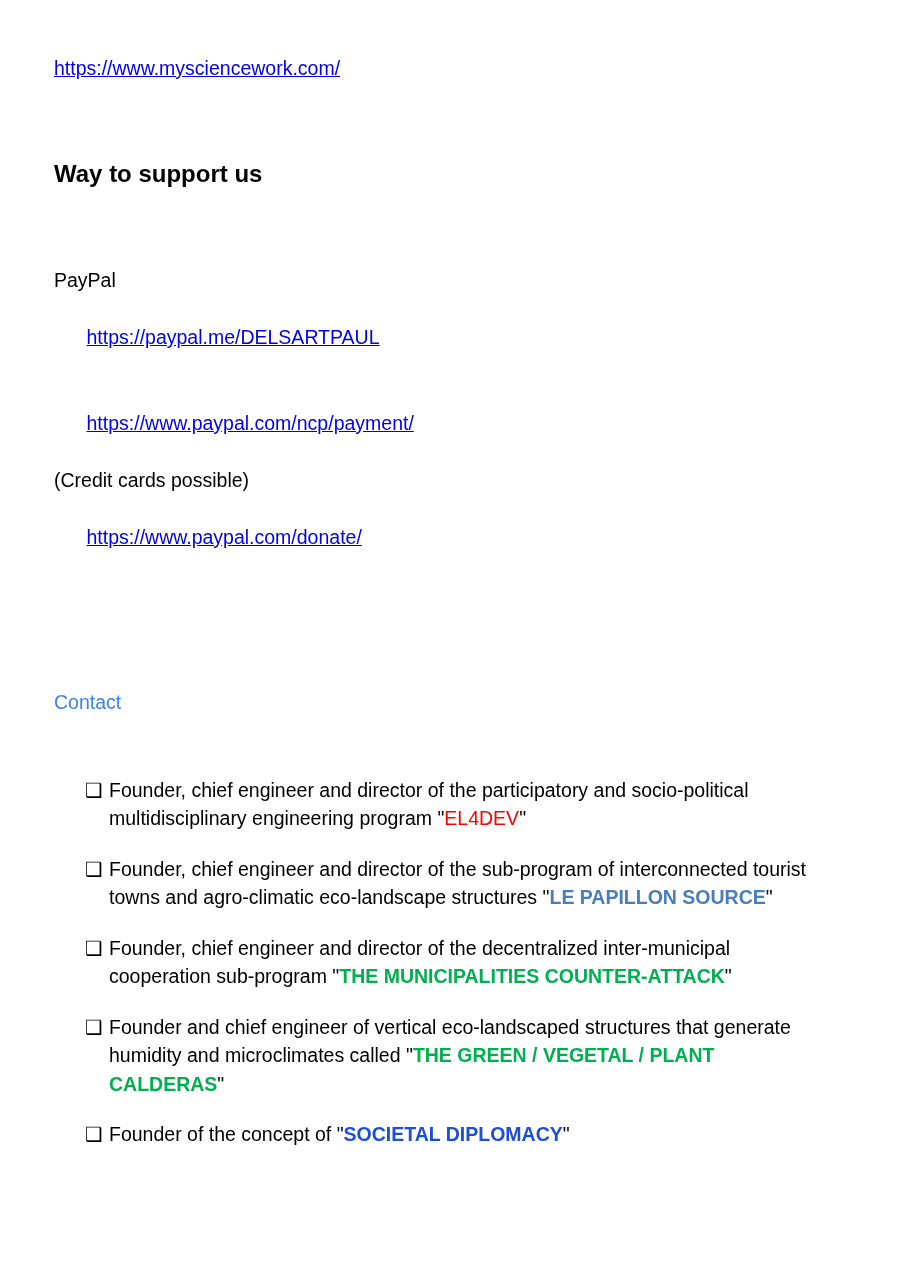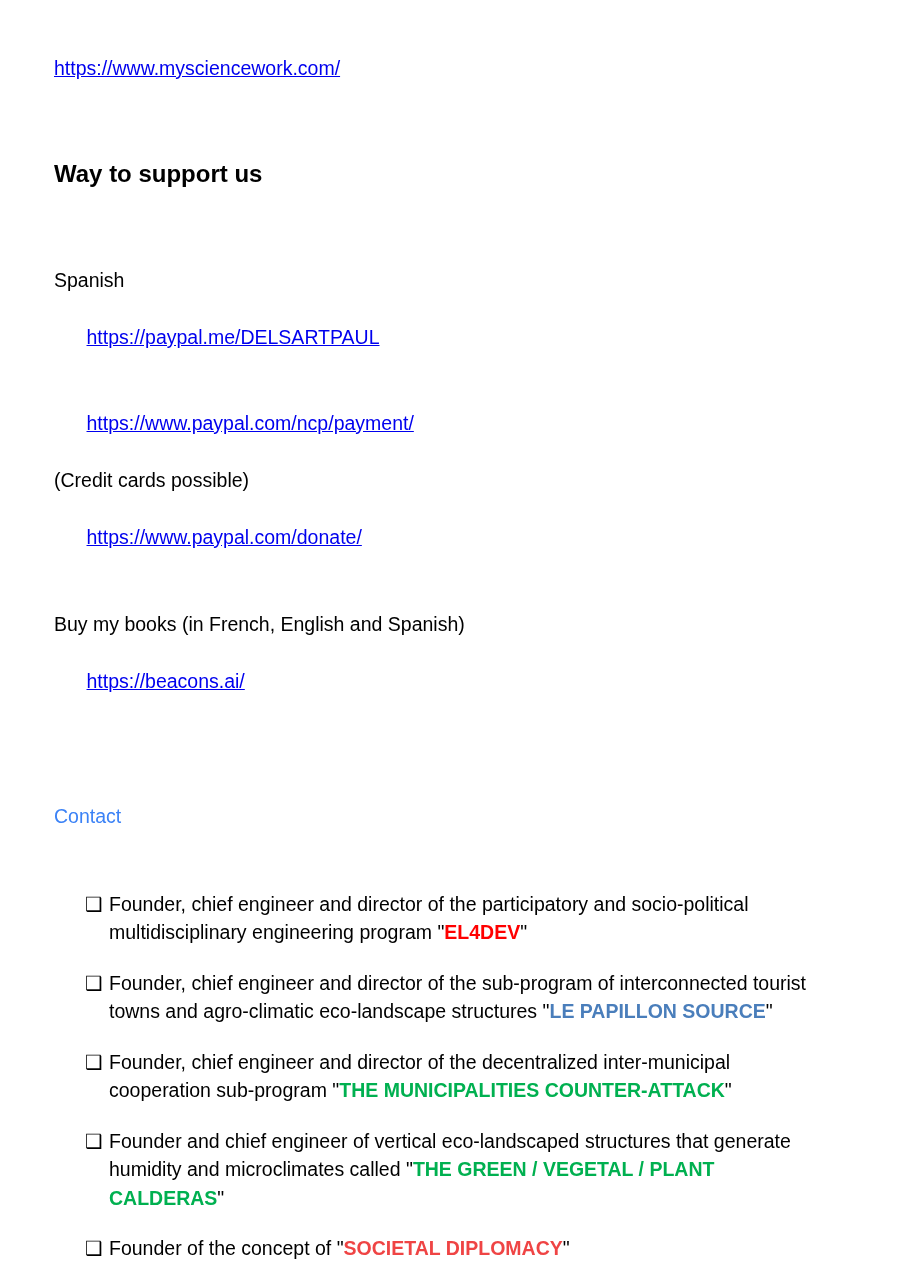--- a/index.html
+++ b/index.html
@@ -71,62 +71,56 @@
   ul.bullets > li:last-child { margin-bottom: 0; }
   .bullet-box {
     position: absolute;
     left: 31px;
     top: 0;
     font-size: 19.5px;
     line-height: 28.5px;
     color: #000000;
   }
   .li-text { display: block; }
-  .em-red { font-weight: bold; color: #ff0000; }
+  .em-red { font-weight: normal; color: #ff0000; }
   .em-blue { font-weight: bold; color: #4a7ebb; }
   .em-green { font-weight: bold; color: #00b050; }
-  .em-purple { font-weight: bold; color: #ef4444; }
+  .em-purple { font-weight: bold; color: #1d4ed8; }
 </style>
 </head>
 <body>
 
 <div class="page">
 
   <div class="block">
     <a class="link" href="#">https://www.mysciencework.com/</a>
   </div>
 
   <div class="spacer-xl"></div>
 
   <div class="heading-bold">Way to support us</div>
 
   <div class="spacer-xl"></div>
 
   <div>
-    <div class="plain-line">Spanish</div>
+    <div class="plain-line">PayPal</div>
     <div class="plain-line">
       <a class="link" href="#">https://paypal.me/DELSARTPAUL</a>
     </div>
     <div class="plain-line">
       <a class="link" href="#">https://www.paypal.com/ncp/payment/</a>
     </div>
     <div class="plain-line">(Credit cards possible)</div>
     <div class="plain-line">
       <a class="link" href="#">https://www.paypal.com/donate/</a>
     </div>
   </div>
 
   <div class="spacer-md"></div>
 
-  <div>
-    <div class="plain-line">Buy my books (in French, English and Spanish)</div>
-    <div class="plain-line">
-      <a class="link" href="#">https://beacons.ai/</a>
-    </div>
-  </div>
 
   <div class="spacer-xl"></div>
 
   <div class="contact-label">Contact</div>
 
   <div class="spacer-md"></div>
 
 
   <div class="spacer-md"></div>
 

